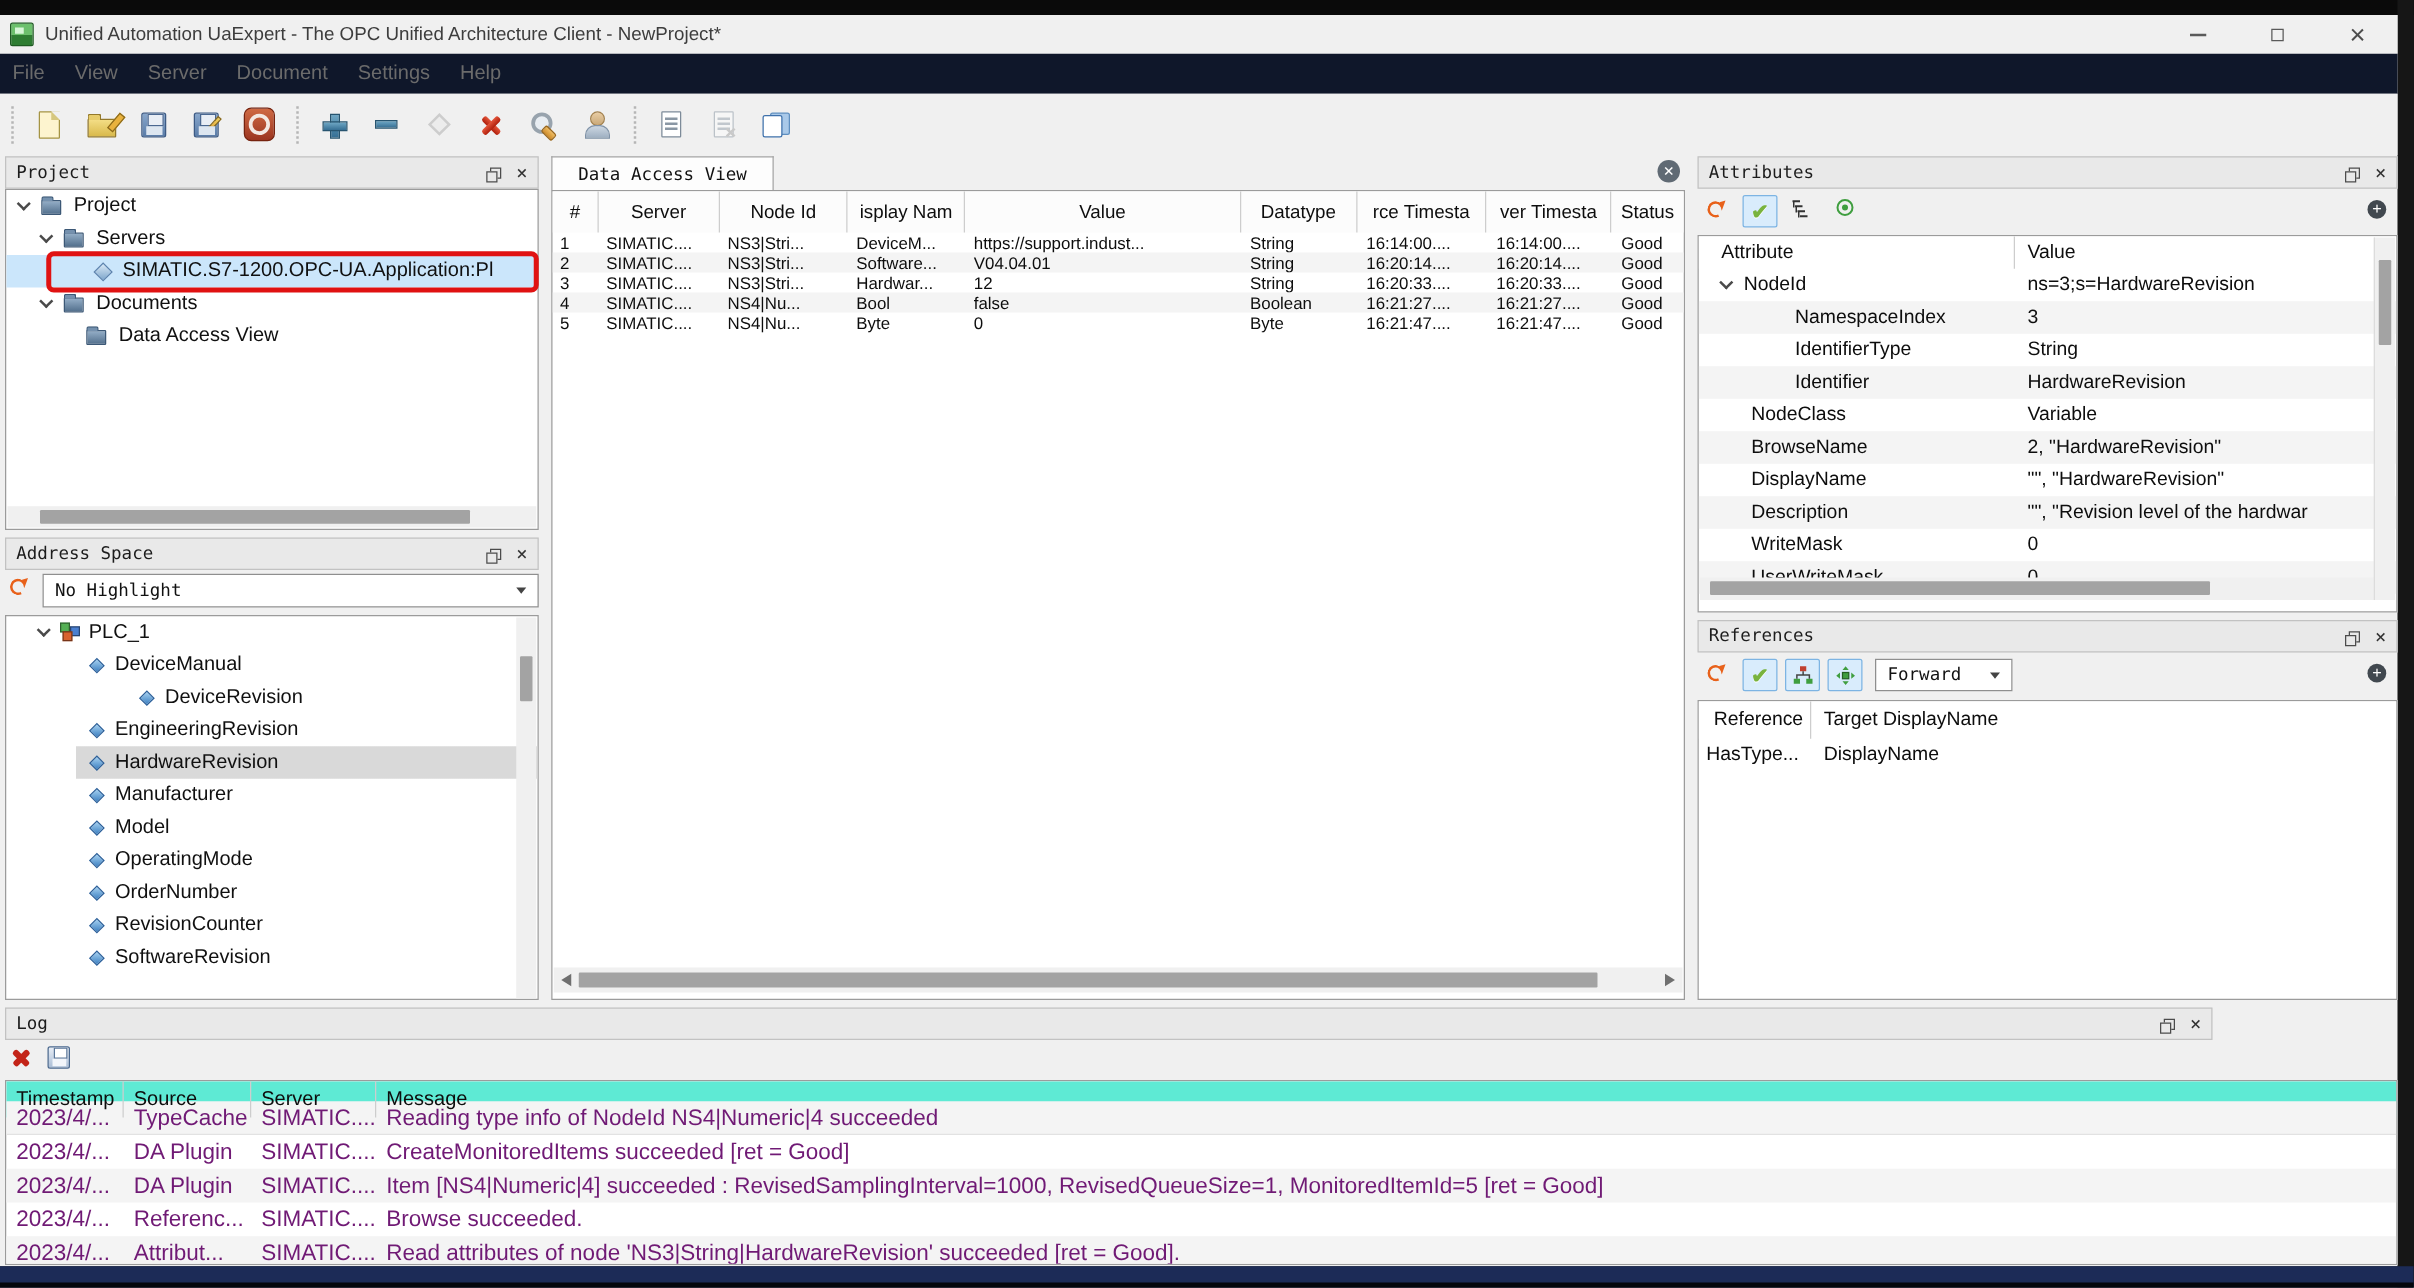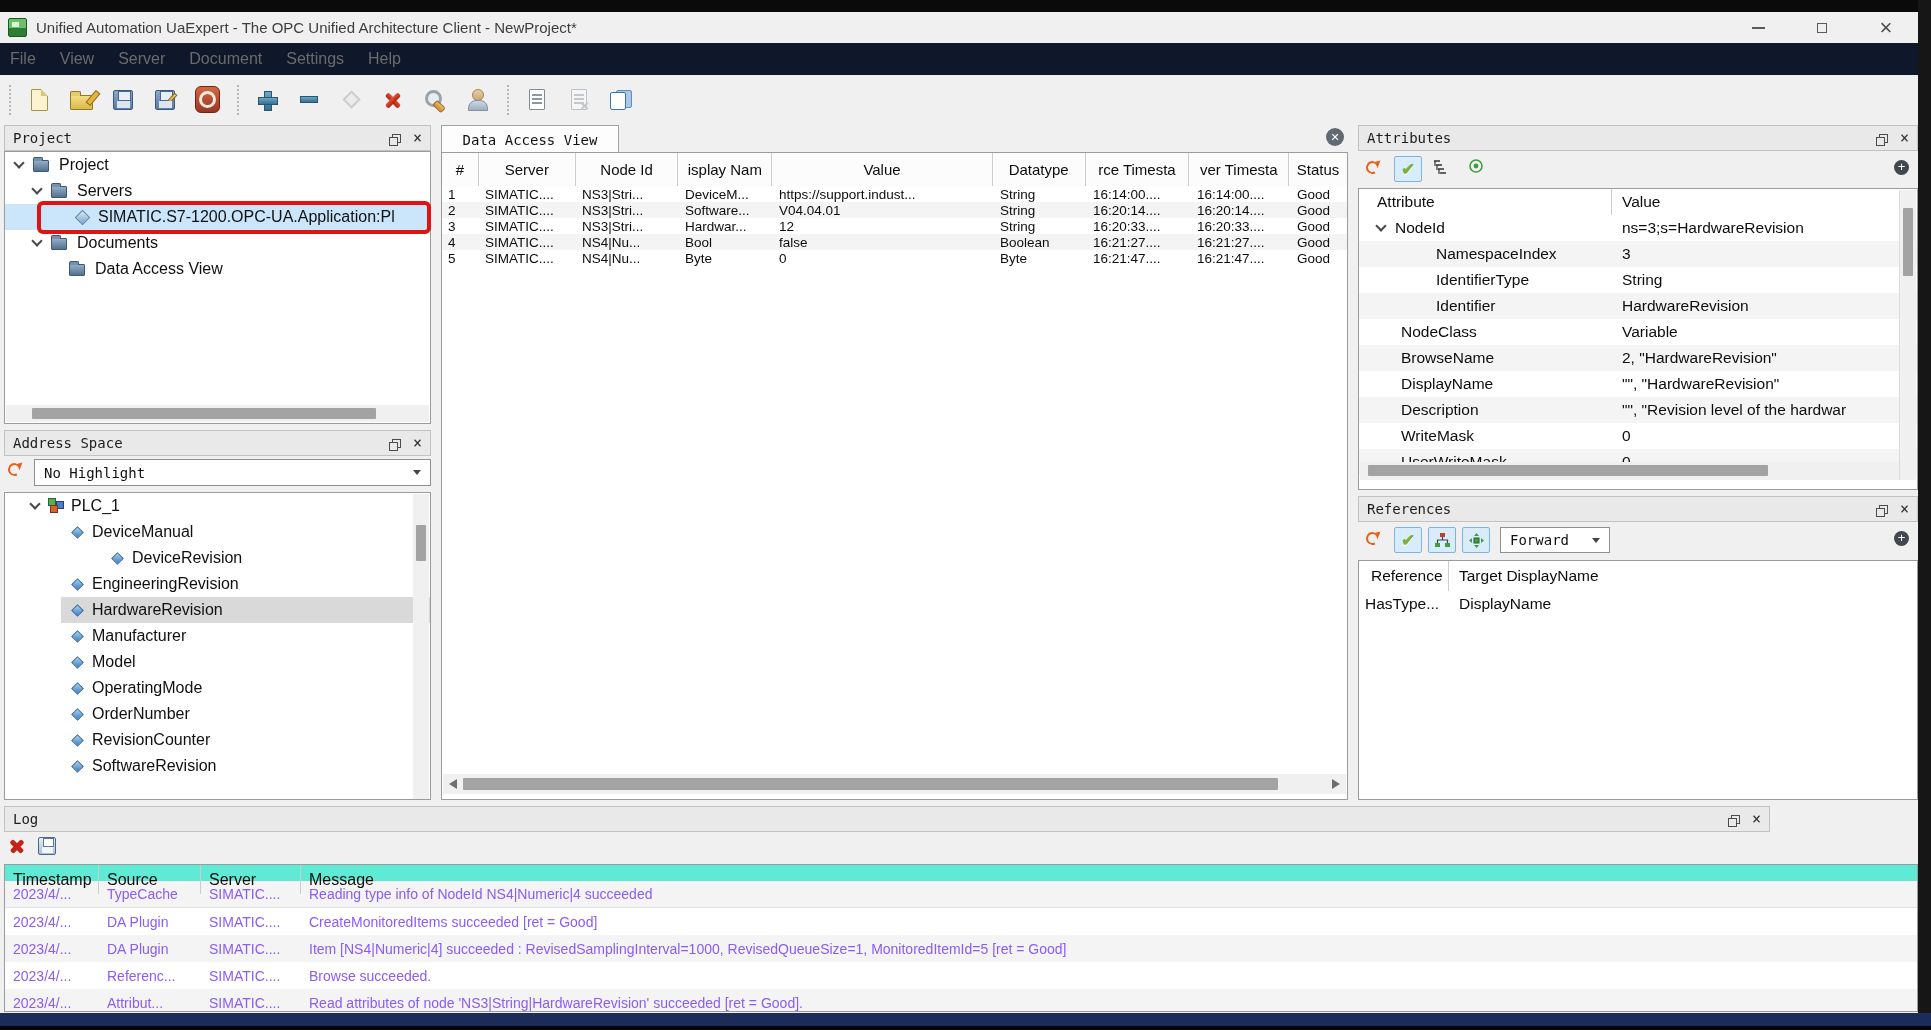--- a/index.html
+++ b/index.html
@@ -124,21 +124,21 @@
 
 
 .arow{display:flex;height:26px;align-items:center;font-size:15.5px;color:#0d0d0d}
 .acell{overflow:hidden;white-space:nowrap}
 .a-name{width:253px;flex:none}.a-val{flex:1}
 .ahdr{display:flex;height:26px;align-items:center;font-size:15.5px;color:#0d0d0d;background:#fff}
 .r-ref{width:90px;flex:none}.r-tgt{flex:1}
 
 
 .lhrow{display:flex;height:29px;font-size:16px;color:#0d0d0d;background:#5eead4}
-.lrow{display:flex;height:27px;align-items:center;font-size:14px;color:#8b5cf6}
+.lrow{display:flex;height:27px;align-items:center;font-size:18px;color:#701a75}
 .lc{overflow:hidden;white-space:nowrap;padding-left:8px;flex:none}
 .l0{width:94px}.l1{width:102px}.l2{width:100px}.l3{flex:1}
 .ic-clearx{width:18px;height:18px;position:relative}
 .ic-clearx::before,.ic-clearx::after{content:"";position:absolute;left:1px;top:7px;width:16px;height:4.5px;background:#c32418;border-radius:2px}
 .ic-clearx::before{transform:rotate(45deg)}.ic-clearx::after{transform:rotate(-45deg)}
 .ic-floppy2{width:18px;height:18px;background:linear-gradient(#e8eef6,#aabdd6);border:1.5px solid #4a688e;border-radius:2px;position:relative}
 .ic-floppy2::before{content:"";position:absolute;left:4px;top:0;width:9px;height:7px;background:#fff;border:1px solid #5a7699}
 .ic-floppy2::after{content:"";position:absolute;left:3px;bottom:1px;width:11px;height:6px;background:#f2f5fa}
 
 

